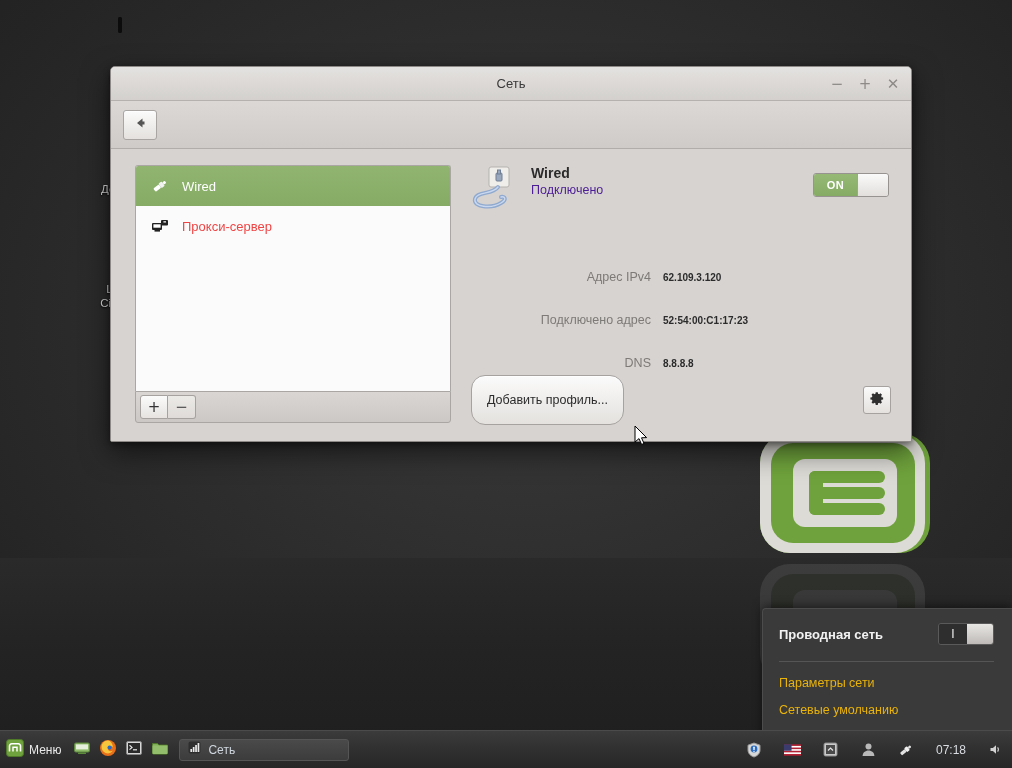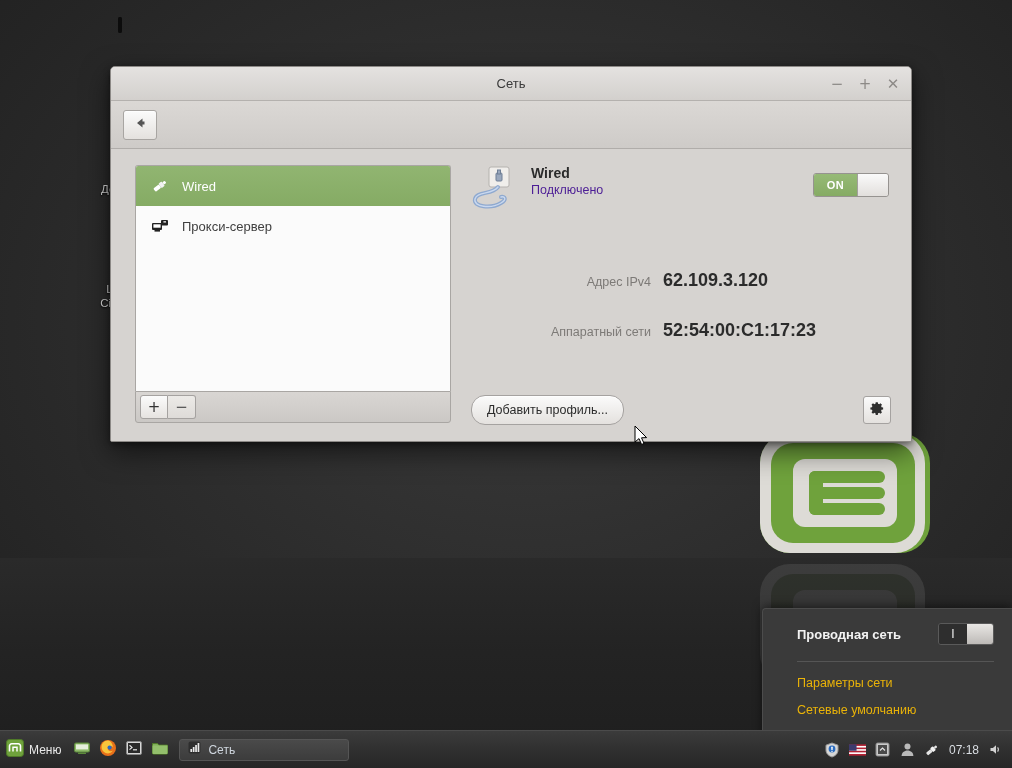--- a/index.html
+++ b/index.html
@@ -150,21 +150,21 @@
     flex: 1;
     background: #fbfbfb;
     border: 1px solid #a9a6a3;
     border-bottom: none;
     border-radius: 3px 3px 0 0;
     overflow: hidden;
   }
   .list-item {
     display: flex; align-items: center; gap: 12px;
     height: 40px; padding: 0 14px;
-    font-size: 13px; color: #404040; cursor: pointer;
+    font-size: 13px; color: #ef4444; cursor: pointer;
   }
   .list-item.selected {
     background: linear-gradient(to bottom,#91b571,#85ab64);
     color: #ffffff;
   }
   .list-item .li-icon { width: 20px; height: 20px; display:flex;align-items:center;justify-content:center; }
 
   .listfooter {
     height: 32px;
     background: linear-gradient(to bottom,#d9d6d3,#cbc8c5);
@@ -208,28 +208,28 @@
     background: linear-gradient(to bottom,#fafafa,#e2dfdc);
     border-left: 1px solid #a3a09d; border-radius: 0 2px 2px 0;
   }
 
   .details { margin-top: 26px; }
   .drow { display: flex; margin-bottom: 9px; align-items: baseline; margin-top: 29px; }
   .dlabel {
     width: 192px; text-align: right; padding-right: 12px;
     font-size: 12.5px; color: #7d7a77;
   }
-  .dvalue { font-size: 18px; color: #2b2b2b; font-weight: bold; }
+  .dvalue { font-size: 10px; color: #2b2b2b; font-weight: bold; }
 
   .rightfooter {
     position: absolute; left: 0; right: 0; bottom: -2px;
     display: flex; align-items: center; justify-content: space-between;
   }
   .btn-std {
-    padding: 7px 15px;
+    padding: 17px 15px;
     background: linear-gradient(to bottom,#fbfbfb,#e4e1de);
     border: 1px solid #a5a2a0; border-radius: 14px;
     font-size: 12.5px; color: #2b2b2b; cursor: pointer;
     box-shadow: 0 1px 0 rgba(255,255,255,.7) inset;
   }
   .btn-gear {
     width: 28px; height: 28px;
     background: linear-gradient(to bottom,#fbfbfb,#e4e1de);
     border: 1px solid #a5a2a0; border-radius: 3px;
     display: flex; align-items: center; justify-content: center;
@@ -238,21 +238,21 @@
 
   
   #popup {
     position: absolute; left: 762px; top: 608px;
     width: 250px; height: 130px;
     background: #3a3a3a;
     border: 1px solid #4c4c4c;
     border-bottom: none; border-right: none;
     border-radius: 4px 0 0 0;
     box-shadow: 0 -2px 10px rgba(0,0,0,.5);
-    padding: 14px 18px 0 34px;
+    padding: 14px 18px 0 16px;
   }
   .pop-row { display: flex; align-items: center; justify-content: space-between; }
   .pop-title { font-size: 13px; font-weight: bold; color: #f2f2f2; }
   .pop-toggle {
     width: 56px; height: 22px;
     border: 1px solid #5a5a5a; border-radius: 3px;
     display: flex; overflow: hidden; cursor: pointer;
   }
   .pop-toggle .pt-on {
     flex: 0 0 28px; background: #2e2e2e;
@@ -289,21 +289,21 @@
   }
   .winbutton {
     margin-left: 6px; height: 22px; width: 170px;
     background: linear-gradient(to bottom,#4a4a4a,#3c3c3c);
     border: 1px solid #555; border-radius: 3px;
     display: flex; align-items: center; gap: 6px; padding: 0 7px;
     cursor: pointer;
   }
   .winbutton .wb-lbl { font-size: 12px; color: #cfd6de; }
   .tb-right {
-    margin-left: auto; display: flex; align-items: center; gap: 8px;
+    margin-left: auto; display: flex; align-items: center; gap: 21px;
     padding-right: 8px; height: 26px;
   }
   .tray-ic { width: 17px; height: 17px; display:flex;align-items:center;justify-content:center; cursor:pointer; }
   .clock { font-size: 12px; color: #d9dde2; cursor: pointer; }
 
   
   #cursor { position: absolute; left: 634px; top: 425px; pointer-events: none; }
 </style>
 </head>
 <body>
@@ -438,22 +438,26 @@
             <div class="knob"></div>
           </div>
         </div>
 
         <div class="details">
           <div class="drow">
             <span class="dlabel">Адрес IPv4</span>
             <span class="dvalue">62.109.3.120</span>
           </div>
           <div class="drow">
-            <span class="dlabel">Аппаратный сети</span>
+            <span class="dlabel">Подключено адрес</span>
             <span class="dvalue">52:54:00:C1:17:23</span>
+          </div>
+          <div class="drow">
+            <span class="dlabel">DNS</span>
+            <span class="dvalue">8.8.8.8</span>
           </div>
         </div>
 
         <div class="rightfooter">
           <div class="btn-std">Добавить профиль...</div>
           <div class="btn-gear">
             <span>
               <svg width="15" height="15" viewBox="0 0 16 16">
                 <path fill="#2f2f2f" d="M8 5.3a2.7 2.7 0 1 0 0 5.4 2.7 2.7 0 0 0 0-5.4zm0 4a1.3 1.3 0 1 1 0-2.6 1.3 1.3 0 0 1 0 2.6z"></path>
                 <path fill="#2f2f2f" d="M14 9.1v-2.2l-1.7-.3a4.6 4.6 0 0 0-.5-1.2l1-1.4-1.6-1.6-1.4 1a4.6 4.6 0 0 0-1.2-.5L8.3 1.2H6.1l-.3 1.7c-.4.1-.8.3-1.2.5l-1.4-1-1.6 1.6 1 1.4c-.2.4-.4.8-.5 1.2L.4 6.9v2.2l1.7.3c.1.4.3.8.5 1.2l-1 1.4 1.6 1.6 1.4-1c.4.2.8.4 1.2.5l.3 1.7h2.2l.3-1.7c.4-.1.8-.3 1.2-.5l1.4 1 1.6-1.6-1-1.4c.2-.4.4-.8.5-1.2l1.7-.3z"></path>

